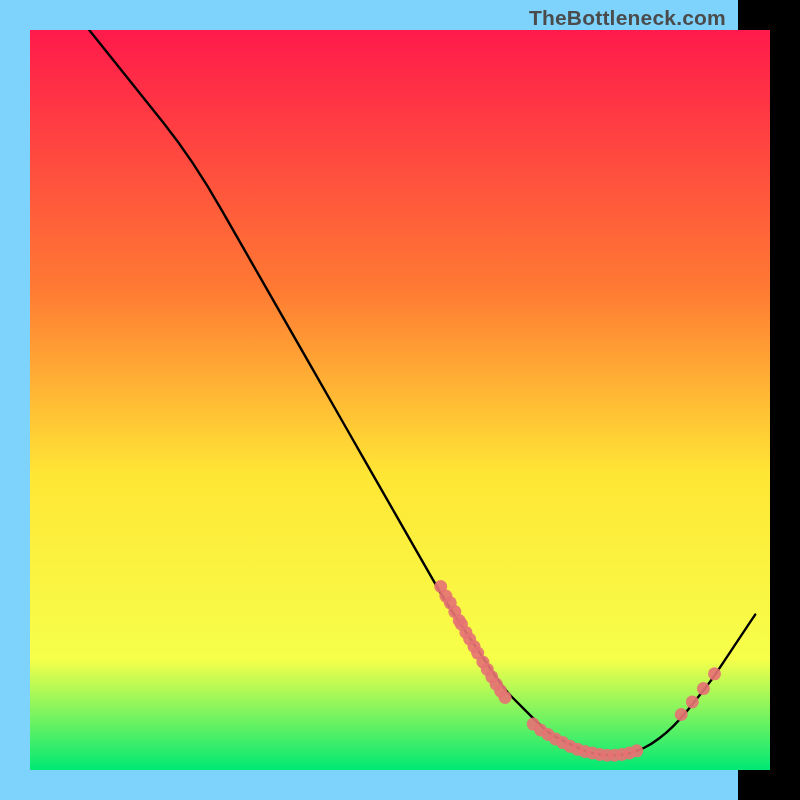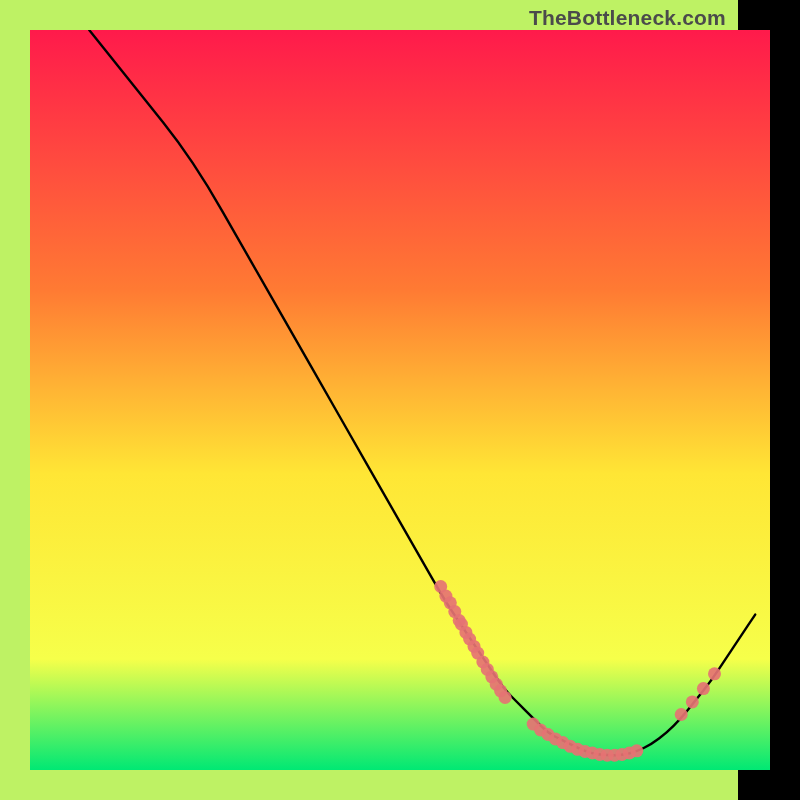--- a/index.html
+++ b/index.html
@@ -1,21 +1,21 @@
 <!DOCTYPE html>
 <html><head>
 <meta charset="utf-8">
 <style>
   * { margin: 0; padding: 0; box-sizing: border-box; }
   html, body { width: 800px; height: 800px; overflow: hidden; background: #000; }
   .frame {
     position: relative;
     width: 738px;
     height: 800px;
-    background: #bef264;
+    background: #7dd3fc;
   }
   .watermark {
     position: absolute;
     top: 6px;
     right: 12px;
     font-family: Arial, Helvetica, sans-serif;
     font-size: 21px;
     font-weight: 600;
     color: #4b4b4b;
     letter-spacing: 0.2px;

